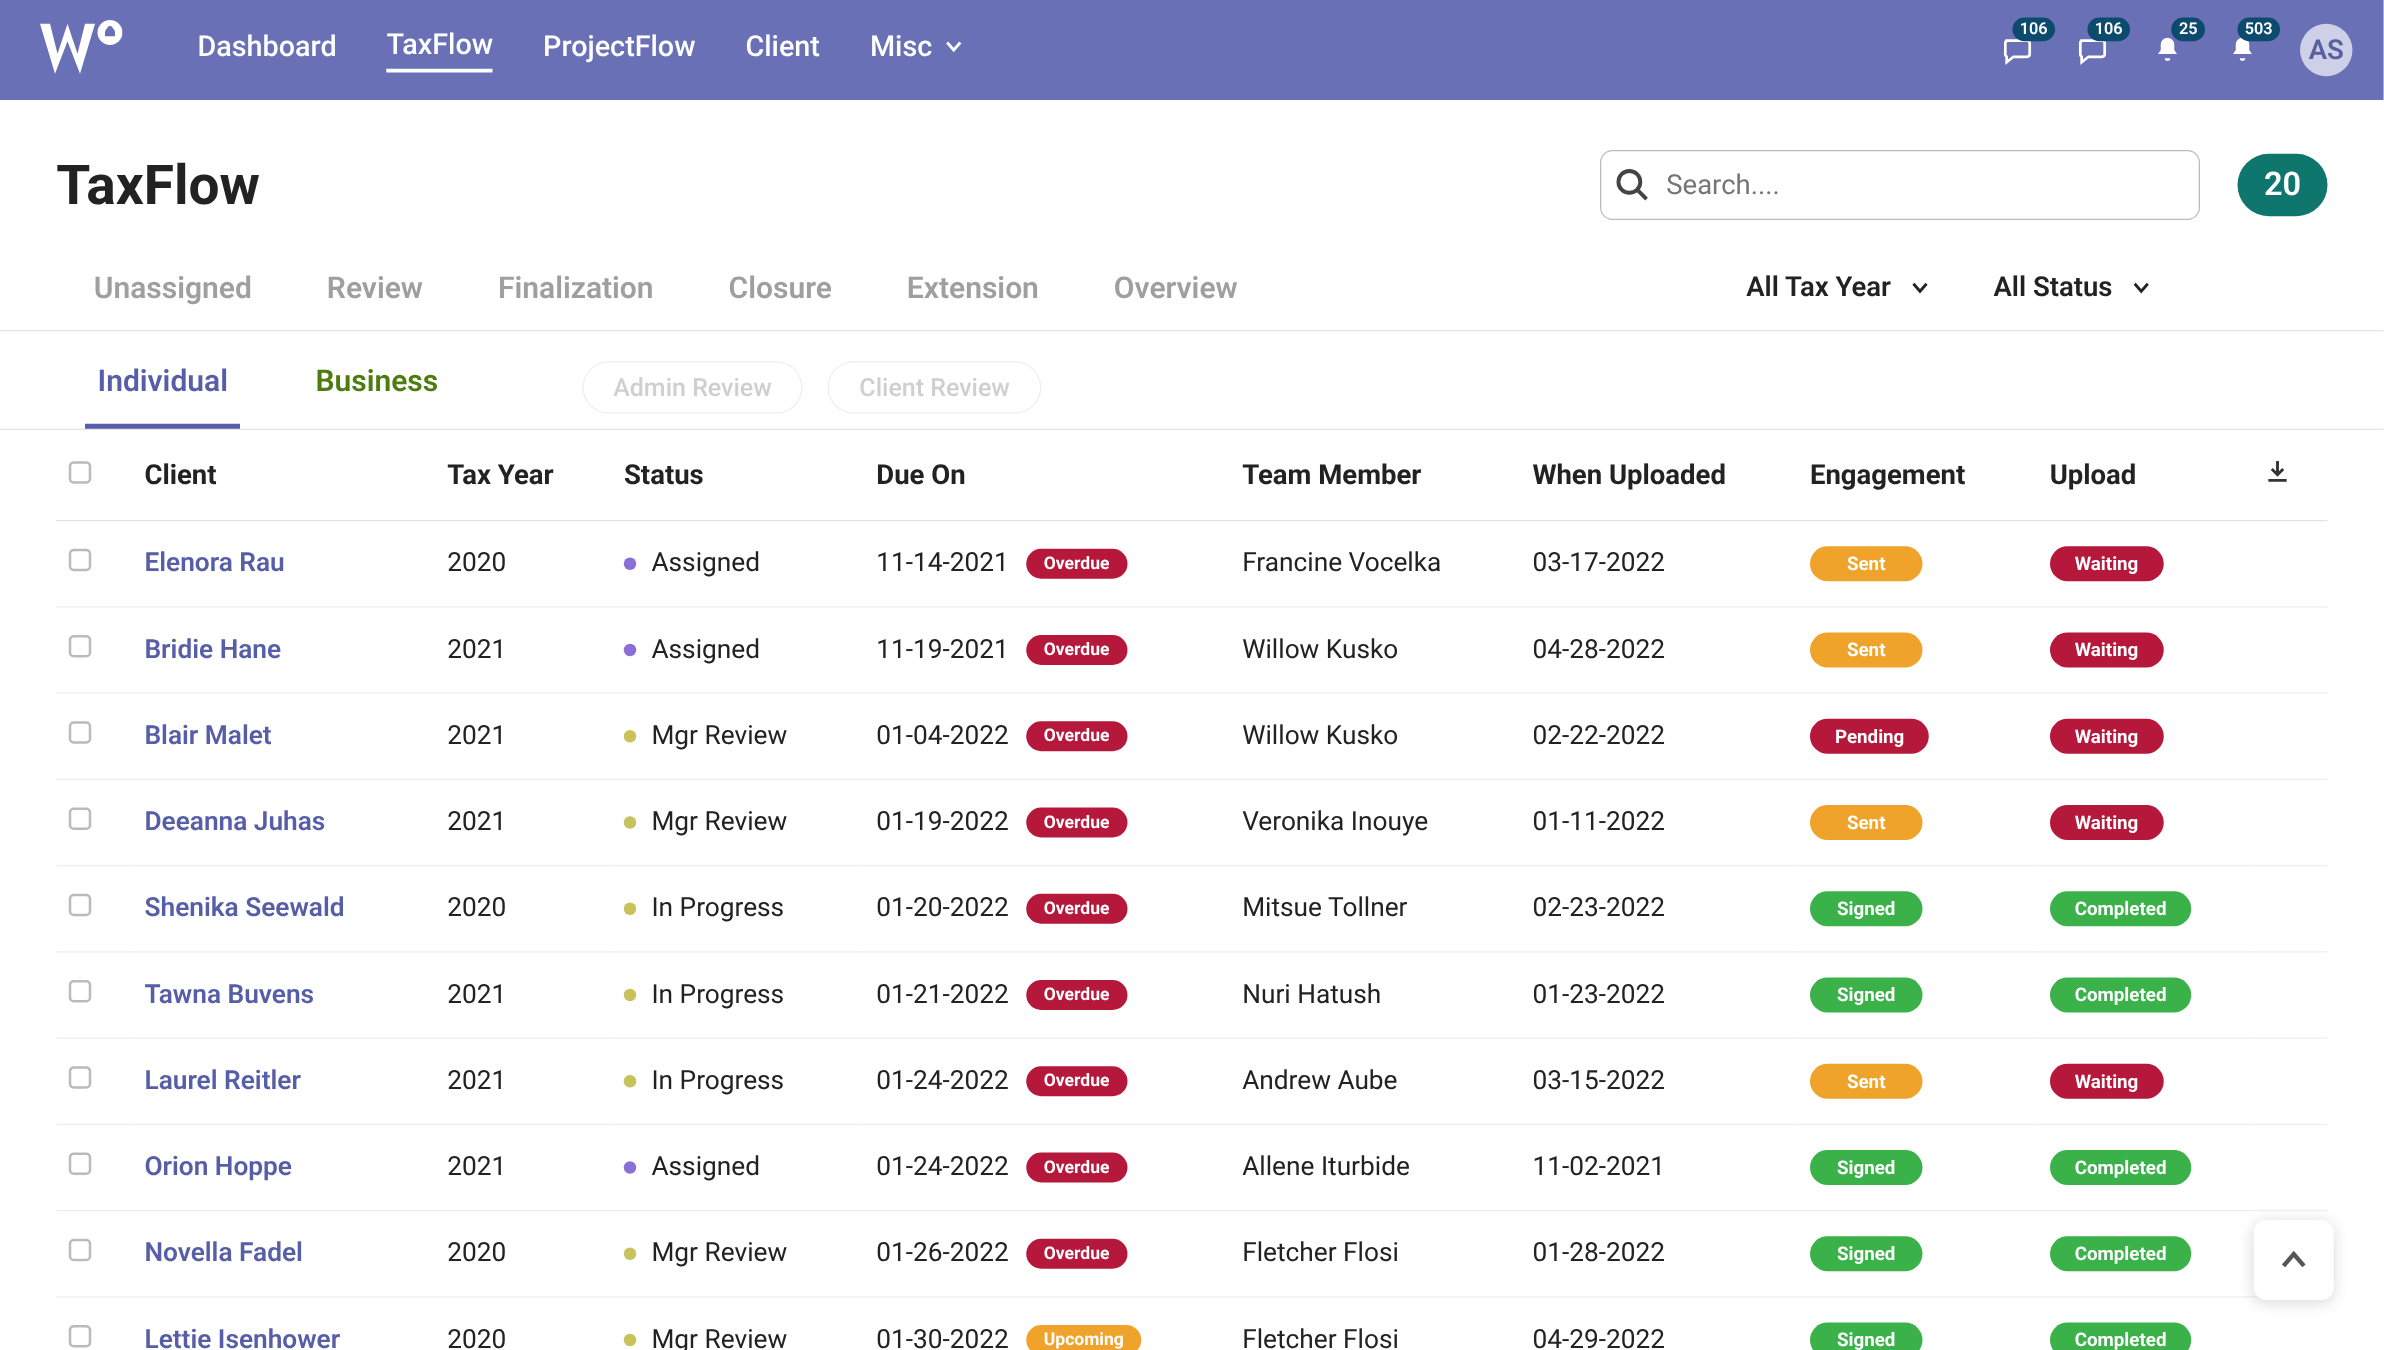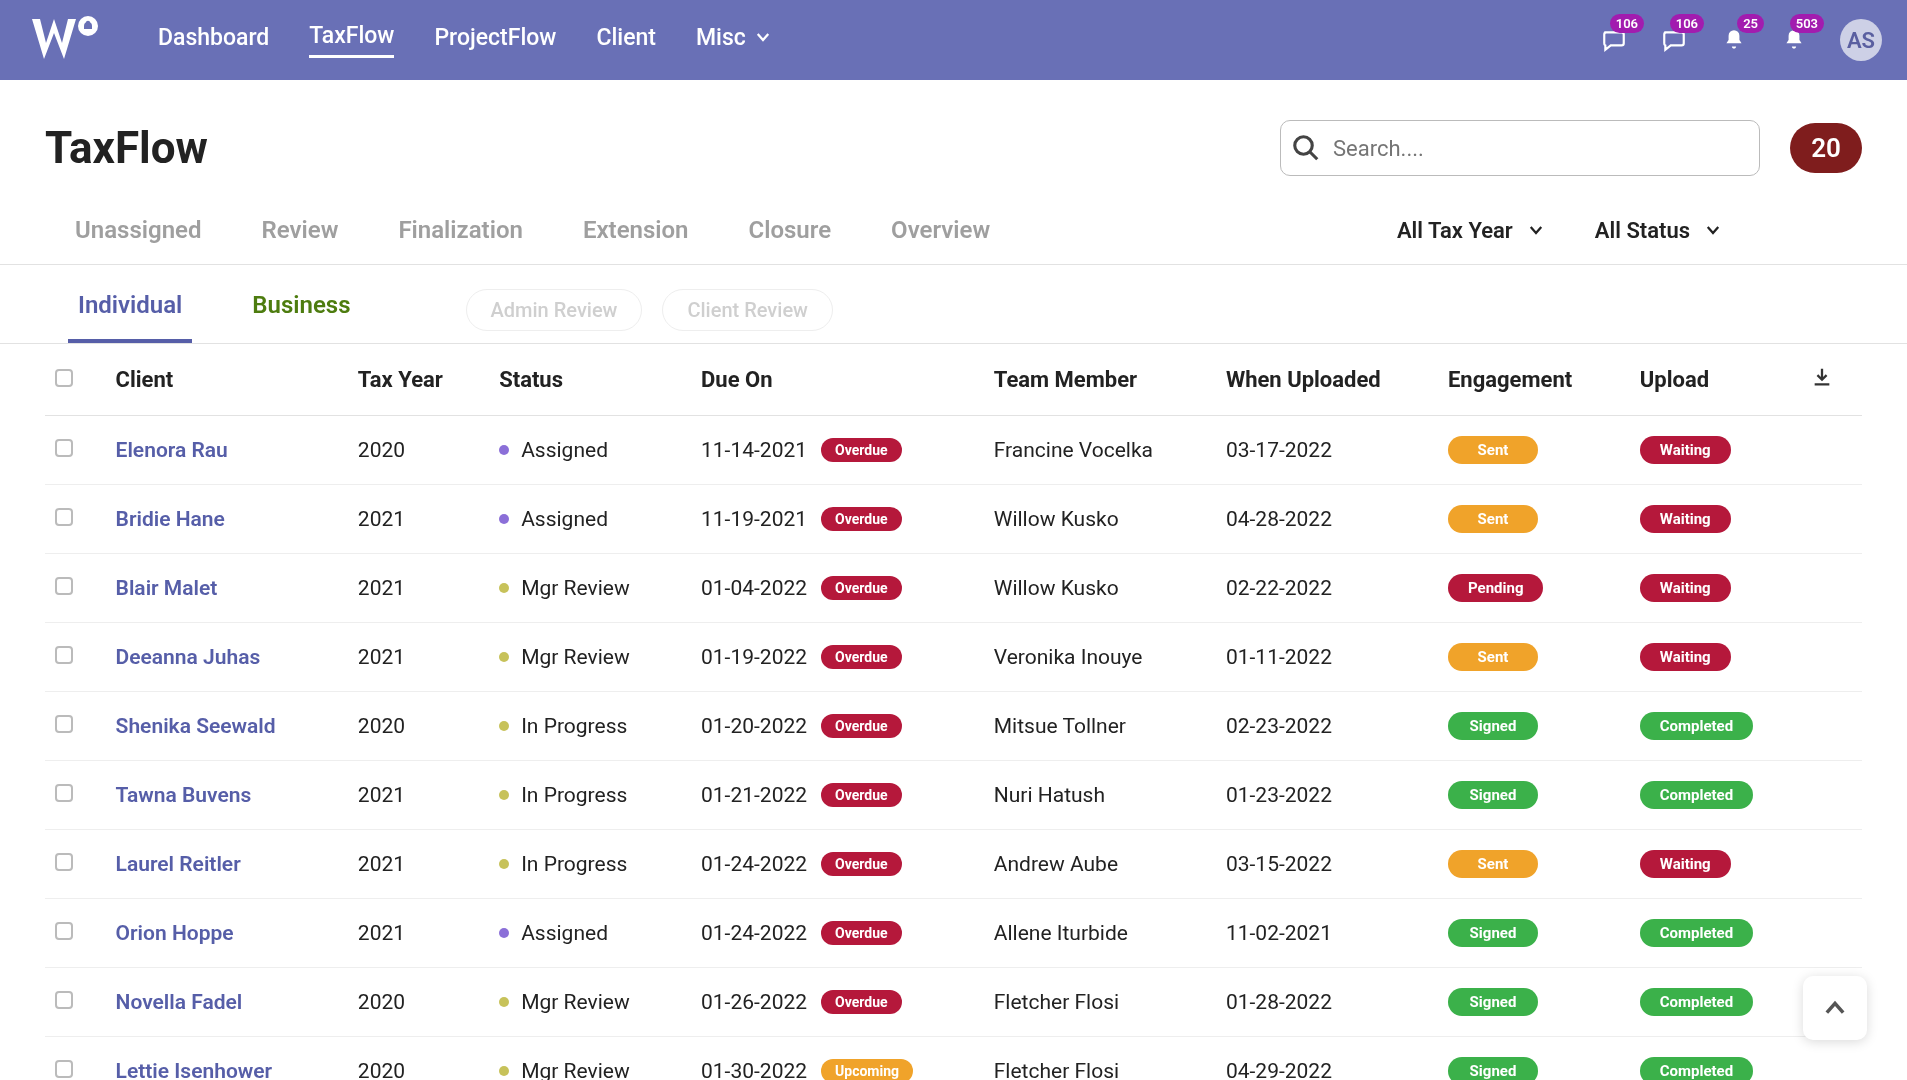--- a/index.html
+++ b/index.html
@@ -8,30 +8,30 @@
 
 .top-nav { height: 80px; background: #6970b6; display: flex; align-items: center; padding: 0 25px 0 30px; }
 .logo { width: 68px; height: 50px; position: relative; margin-right: 60px; }
 .logo svg { width: 100%; height: 100%; }
 .nav-links { display: flex; gap: 40px; align-items: center; }
 .nav-link { color: #fff; font-size: 23px; font-weight: 500; text-decoration: none; padding-bottom: 6px; cursor: pointer; display: flex; align-items: center; gap: 8px; }
 .nav-link.active { border-bottom: 3px solid #fff; }
 .nav-right { margin-left: auto; display: flex; align-items: center; gap: 32px; }
 .icon-badge { position: relative; cursor: pointer; }
 .icon-badge .icon { width: 28px; height: 28px; color: #fff; display: flex; align-items:center; justify-content:center;}
-.icon-badge .badge { position: absolute; top: -12px; right: -16px; background: #a21caf; color: #fff; font-size: 13px; font-weight: 600; border-radius: 12px; padding: 2px 6px; min-width: 22px; text-align:right;}
+.icon-badge .badge { position: absolute; top: -12px; right: -16px; background: #0c4a6e; color: #fff; font-size: 13px; font-weight: 600; border-radius: 12px; padding: 2px 6px; min-width: 22px; text-align:right;}
 .avatar { width: 42px; height: 42px; border-radius: 50%; background: #cdd0e6; color: #5a5fa0; display: flex; align-items: center; justify-content: center; font-size: 22px; font-weight: 600; cursor:pointer;}
 
 
 .page-head { display: flex; align-items: center; padding: 40px 45px 20px 45px; }
 .page-title { font-size: 44px; font-weight: 700; color: #222; }
 .search-wrap { margin-left: auto; display: flex; align-items: center; border: 1px solid #bbb; border-radius: 10px; padding: 0 10px; width: 480px; height: 56px; }
 .search-wrap svg { width: 30px; height: 30px; color: #444; }
 .search-wrap input { border: none; outline: none; font-size: 22px; flex: 1; padding-left: 12px; color:#333;}
-.count-pill { margin-left: 30px; width: 72px; height: 50px; border-radius: 25px; background: #7f1d1d; color: #fff; display: flex; align-items: center; justify-content: center; font-size: 26px; font-weight: 600; }
+.count-pill { margin-left: 30px; width: 72px; height: 50px; border-radius: 25px; background: #0f766e; color: #fff; display: flex; align-items: center; justify-content: center; font-size: 26px; font-weight: 600; }
 
 
 .tabs-row { display: flex; align-items: center; padding: 0 45px; border-bottom: 1px solid #e2e2e2; gap: 12px; }
 .main-tab { font-size: 24px; font-weight: 600; color: #9f9f9f; padding: 20px 30px; cursor: pointer; }
 .main-tab.active { color: #565ea8; border-bottom: 4px solid #565ea8; }
 .filter-group { margin-left: auto; display: flex; gap: 50px; align-items:center; padding-right:140px;}
 .filter-sel { font-size: 22px; font-weight: 600; color: #222; display: flex; align-items: center; gap: 14px; cursor: pointer; }
 .chev { width:18px; height:18px; }
 
 
@@ -136,22 +136,22 @@
     <input type="text" placeholder="Search...." style="">
   </div>
   <div class="count-pill">20</div>
 </div>
 
 <div class="tabs-row">
   <div id="mtabs" style="display:flex;">
       <div class="main-tab">Unassigned</div>
       <div class="main-tab">Review</div>
       <div class="main-tab">Finalization</div>
+      <div class="main-tab">Closure</div>
       <div class="main-tab">Extension</div>
-      <div class="main-tab">Closure</div>
       <div class="main-tab">Overview</div>
     </div>
   <div class="filter-group">
     <div class="filter-sel">
       <span>All Tax Year</span>
       <svg class="chev" viewBox="0 0 24 24">
           <path d="M5 8 L12 16 L19 8" fill="none" stroke="#222" stroke-width="3"></path>
         </svg>
     </div>
     <div class="filter-sel">

